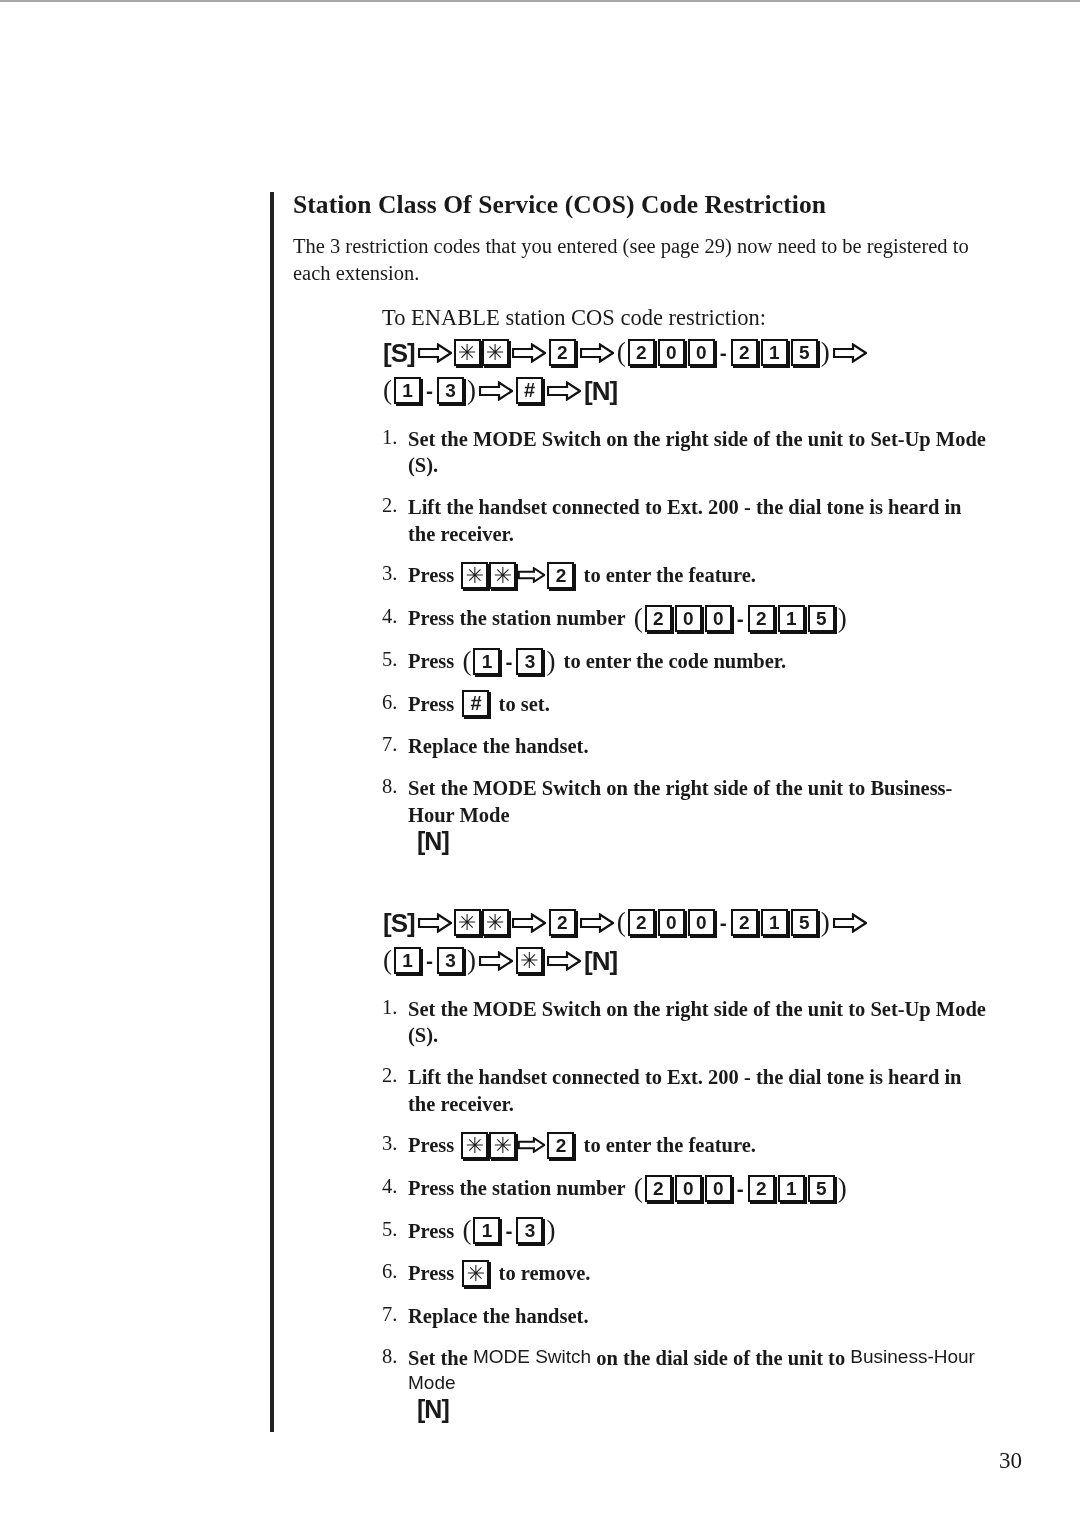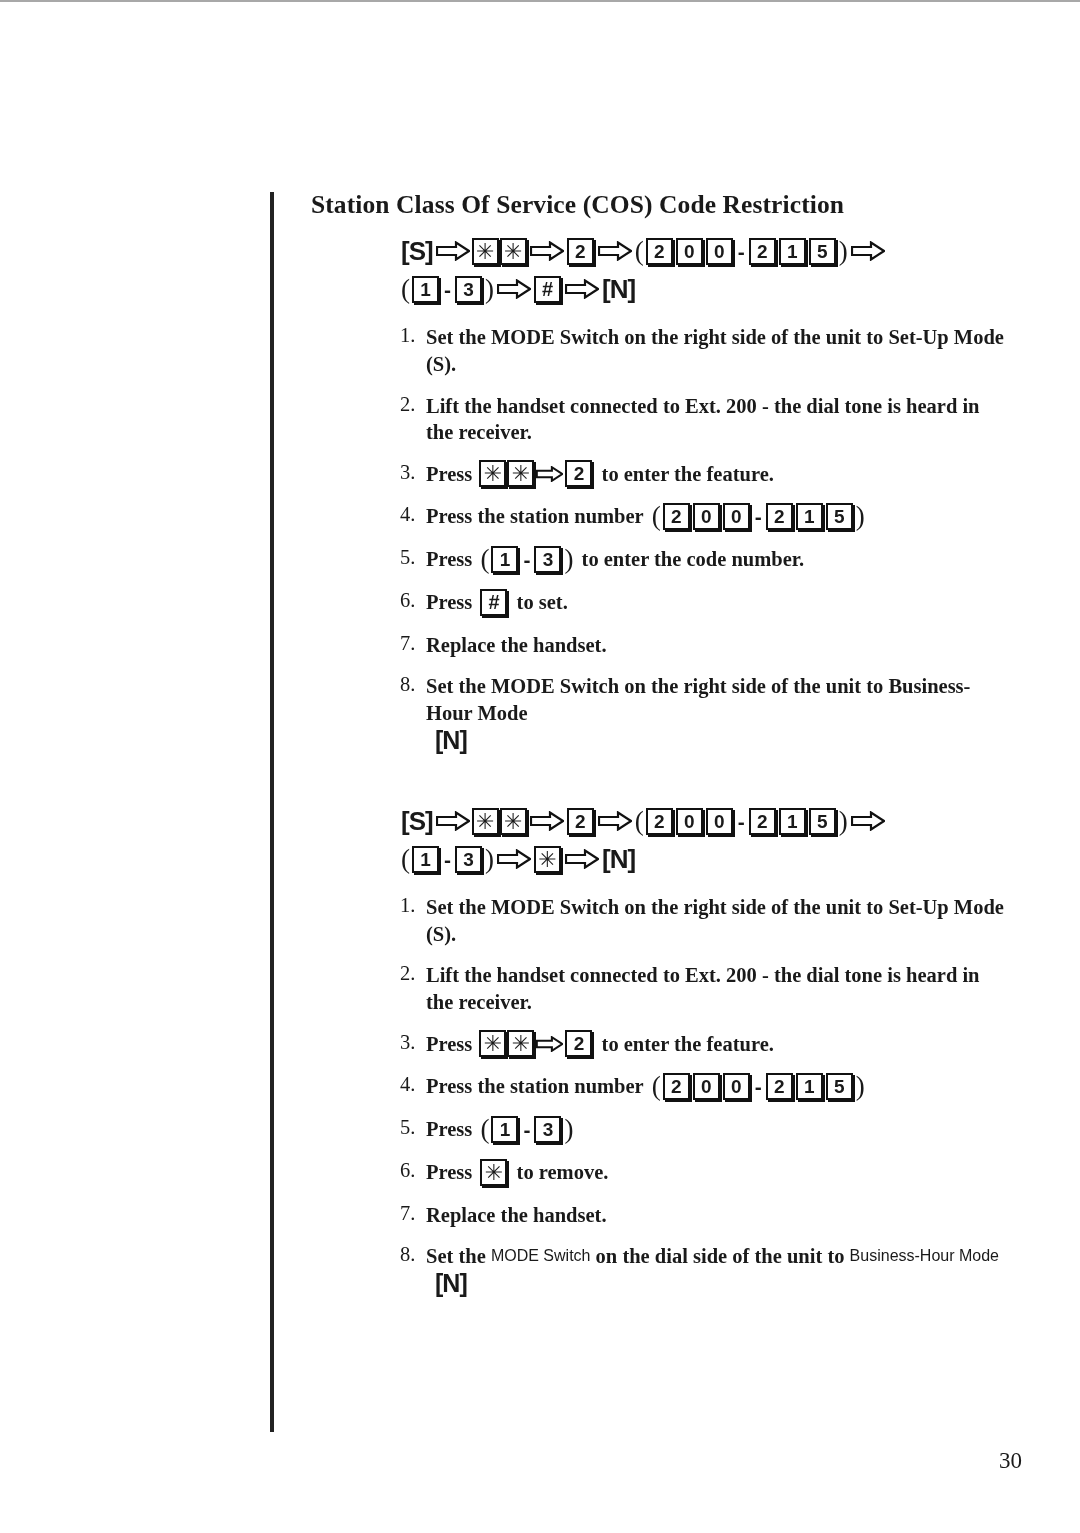--- a/index.html
+++ b/index.html
@@ -31,21 +31,21 @@
     position: absolute;
     left: 270px;
     top: 190px;
     width: 4px;
     height: 1240px;
     background: #222222;
   }
 
   .content {
     position: absolute;
-    left: 311px;
+    left: 293px;
     top: 188px;
     width: 700px;
   }
 
   
   .doc-title {
     font-family: "Liberation Serif", "DejaVu Serif", serif;
     font-weight: bold;
     font-size: 25.5px;
     letter-spacing: .1px;
@@ -179,21 +179,21 @@
   .mode-line {
     display: block;
     margin-top: 2px;
     margin-left: 8px;
   }
   .mode-line .mode { font-size: 25px; }
 
   
   .sans {
     font-family: "Liberation Sans", "DejaVu Sans", sans-serif;
-    font-size: 16px;
+    font-size: 19px;
   }
 
   .section-gap { height: 34px; }
 
   
   .page-number {
     position: absolute;
     right: 58px;
     top: 1446px;
     font-size: 23px;
@@ -204,24 +204,26 @@
 <body>
 
 <div class="page">
 
   <div class="side-rule"></div>
 
   <div class="content">
 
     <h1 class="doc-title">Station Class Of Service (COS) Code Restriction</h1>
 
+    <p class="intro">The 3 restriction codes that you entered (see page 29) now need to be registered to each extension.</p>
 
 
     <div class="block">
 
+      <p class="sub-heading">To ENABLE station COS code restriction:</p>
 
       <div class="seq">
         <span class="mode">[S]</span>
         <span class="arrow">
           <svg viewBox="0 0 34 20" width="34" height="20">
               <path d="M1,6 L20,6 L20,1.5 L33,10 L20,18.5 L20,14 L1,14 Z" fill="#fff" stroke="#111" stroke-width="2.2" stroke-linejoin="miter"></path>
             </svg>
         </span>
         <span class="key star tight">✳</span>
         <span class="key star tight">✳</span>

